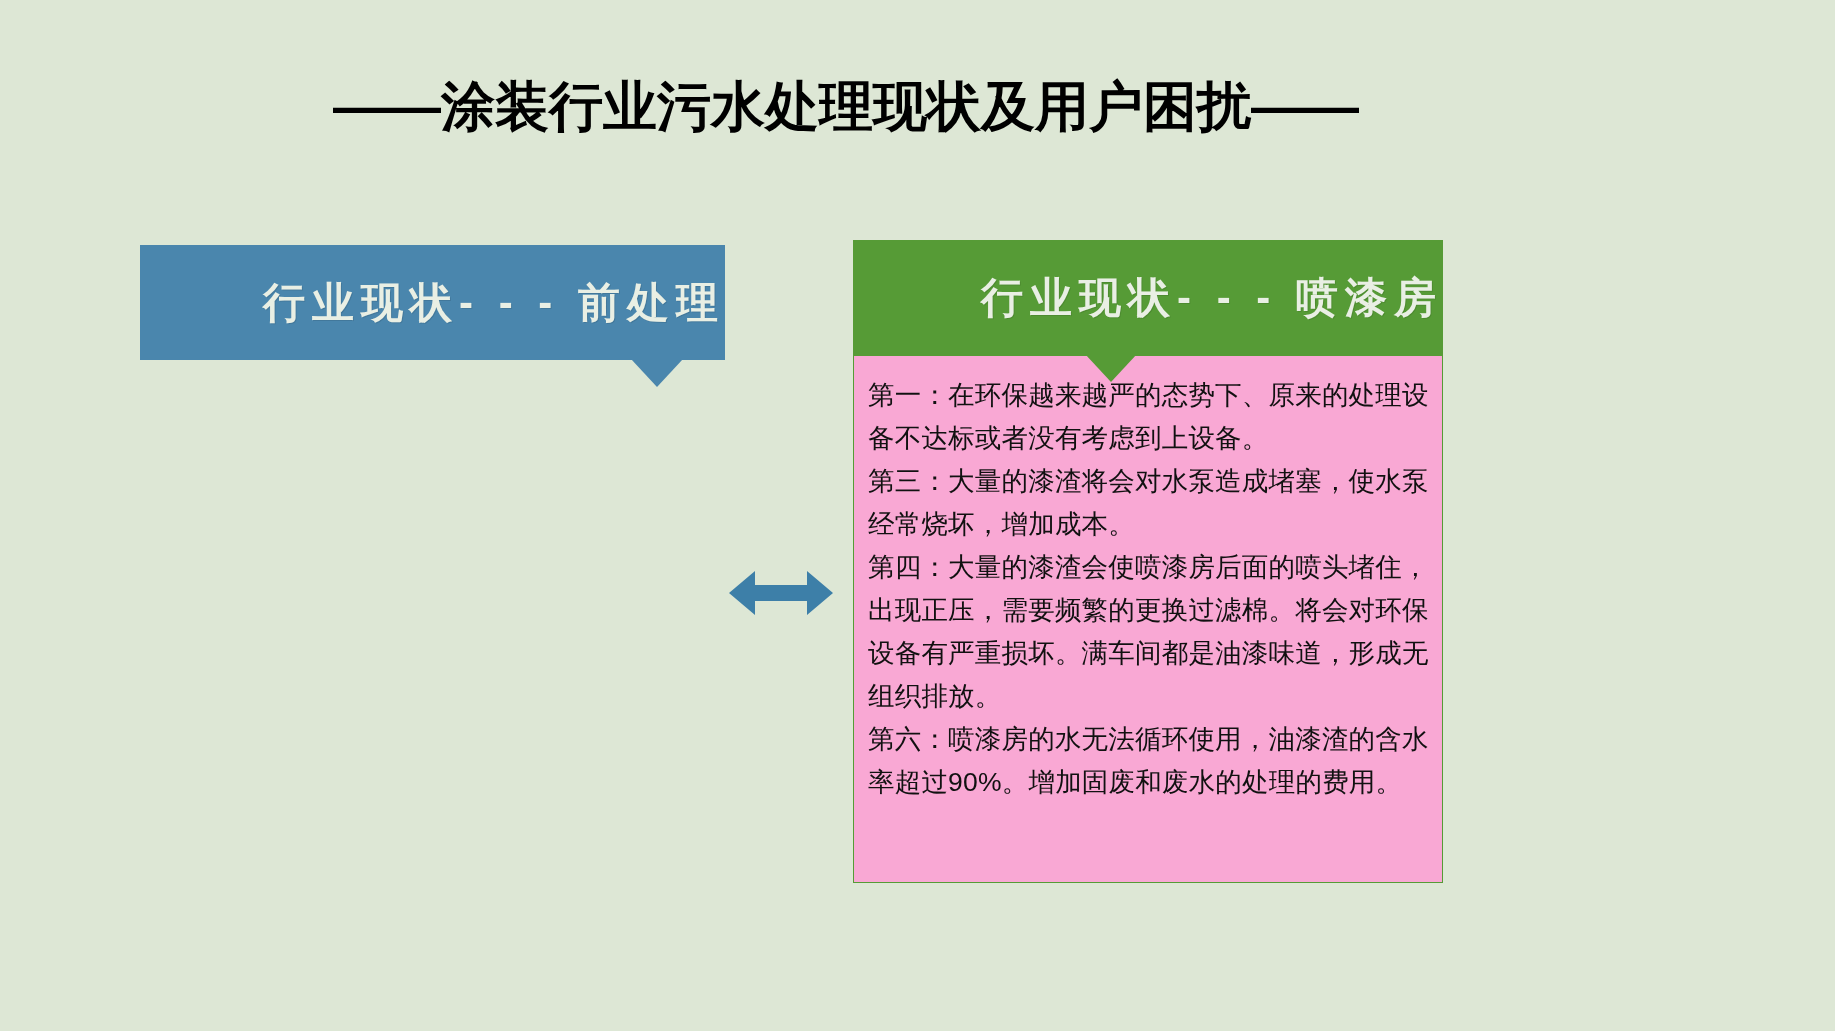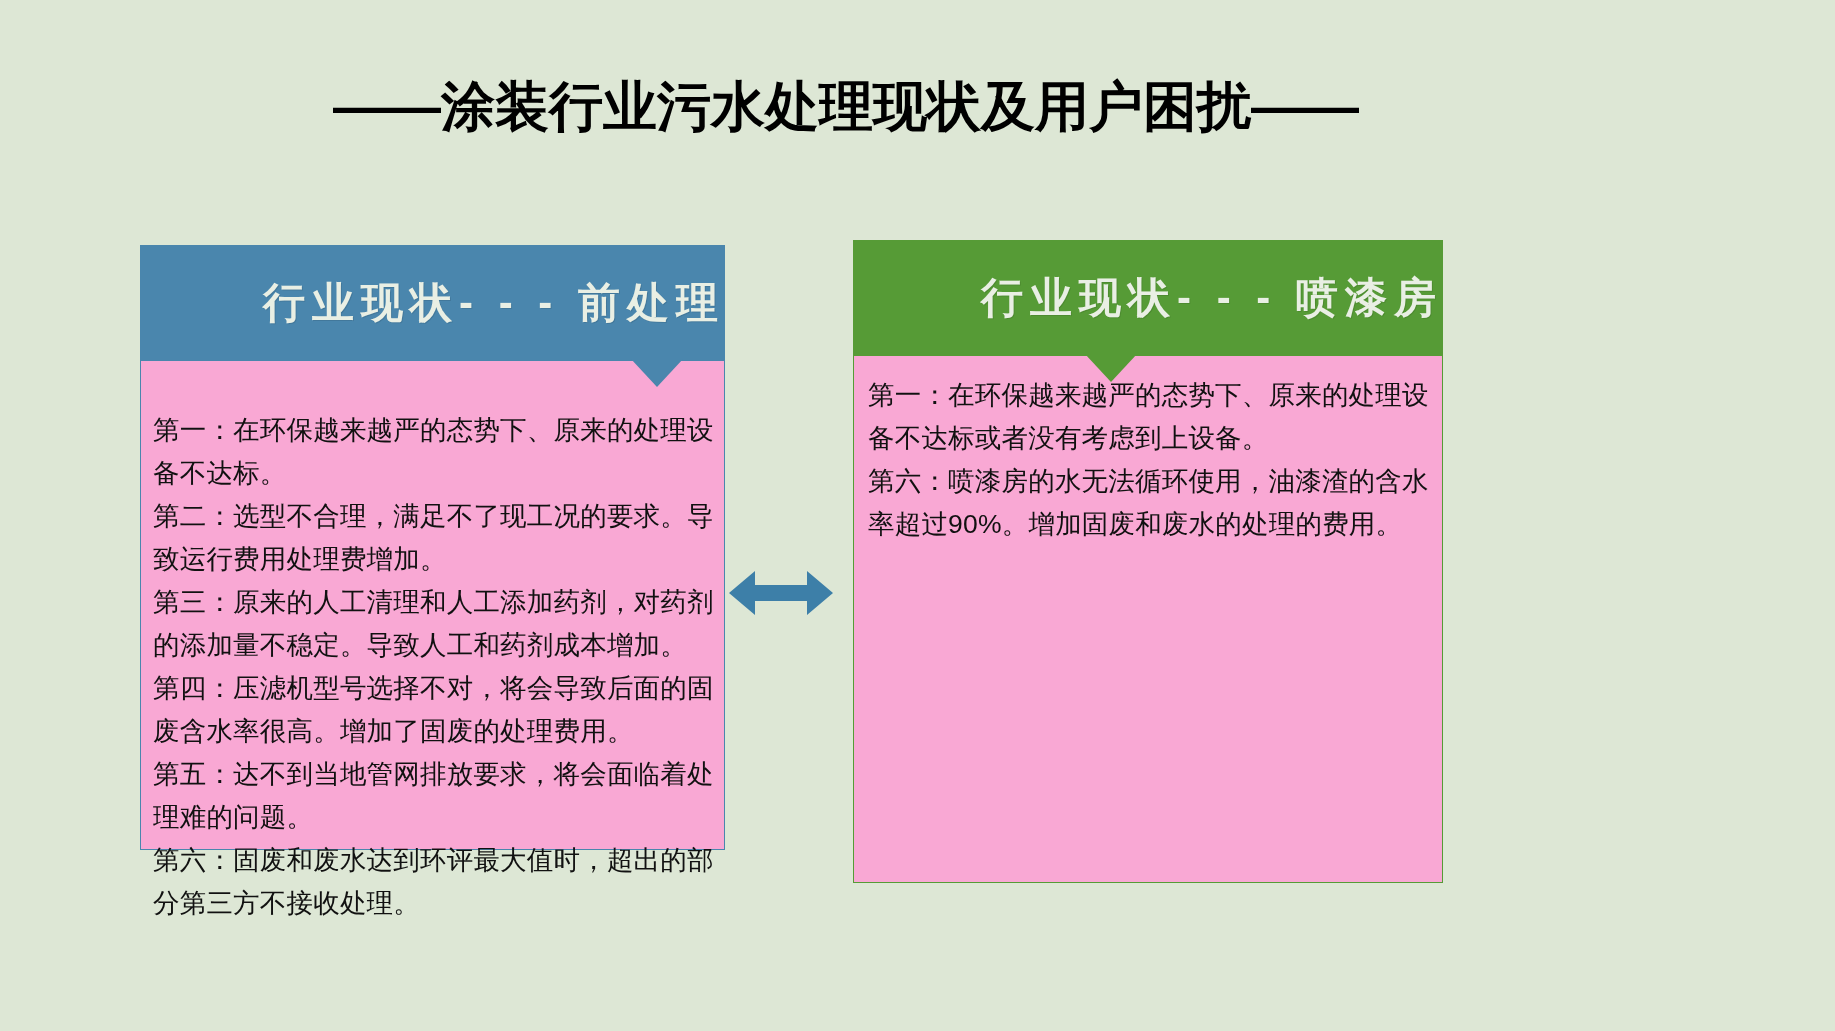--- a/index.html
+++ b/index.html
@@ -128,37 +128,31 @@
 </head>
 <body>
 
 <div class="page-title">——涂装行业污水处理现状及用户困扰——</div>
 
 <div class="panel panel-left">
   <div class="panel-header">
     <span class="panel-header-text">行业现状- - - 前处理</span>
     <span class="header-pointer"></span>
   </div>
-  <div class="panel-body">
-    <p>第一：在环保越来越严的态势下、原来的处理设备不达标。</p>
-    <p>第二：选型不合理，满足不了现工况的要求。导致运行费用处理费增加。</p>
-    <p>第三：原来的人工清理和人工添加药剂，对药剂的添加量不稳定。导致人工和药剂成本增加。</p>
-    <p>第四：压滤机型号选择不对，将会导致后面的固废含水率很高。增加了固废的处理费用。</p>
-    <p>第五：达不到当地管网排放要求，将会面临着处理难的问题。</p>
-    <p>第六：固废和废水达到环评最大值时，超出的部分第三方不接收处理。</p>
-  </div>
 </div>
 
 <div class="panel panel-right">
   <div class="panel-header">
     <span class="panel-header-text">行业现状- - - 喷漆房</span>
     <span class="header-pointer"></span>
   </div>
   <div class="panel-body">
     <p>第一：在环保越来越严的态势下、原来的处理设备不达标或者没有考虑到上设备。</p>
+    <p>第三：大量的漆渣将会对水泵造成堵塞，使水泵经常烧坏，增加成本。</p>
+    <p>第四：大量的漆渣会使喷漆房后面的喷头堵住，出现正压，需要频繁的更换过滤棉。将会对环保设备有严重损坏。满车间都是油漆味道，形成无组织排放。</p>
     <p>第六：喷漆房的水无法循环使用，油漆渣的含水率超过90%。增加固废和废水的处理的费用。</p>
   </div>
 </div>
 
 <div class="center-arrow">
   <svg width="104" height="56" viewBox="0 0 104 56" xmlns="http://www.w3.org/2000/svg">
     <polygon points="0,28 26,6 26,20 78,20 78,6 104,28 78,50 78,36 26,36 26,50" fill="#3d7fa8"></polygon>
   </svg>
 </div>
 

